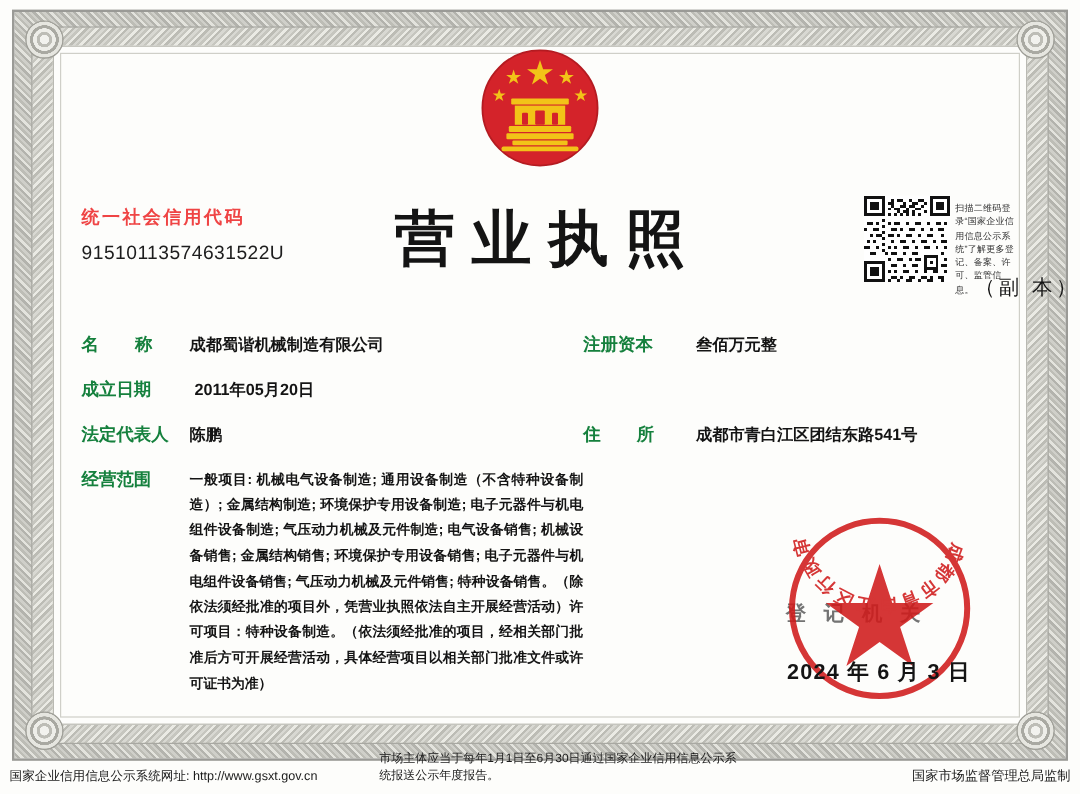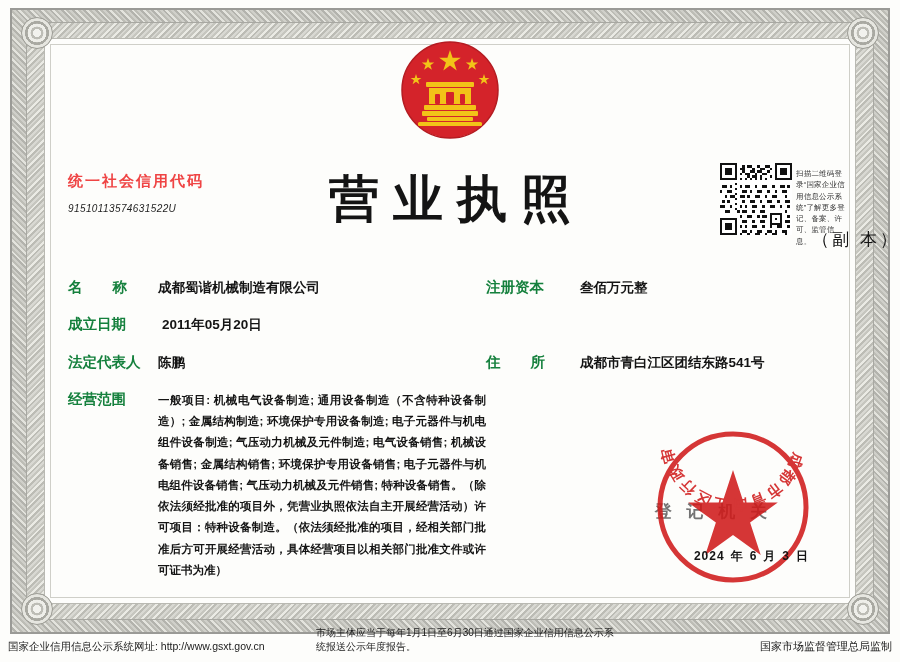--- a/index.html
+++ b/index.html
@@ -110,24 +110,23 @@
     z-index: 5;
   }
   .credit-title {
     font-size: 15px;
     font-weight: bold;
     letter-spacing: 2px;
     color: #ef4444;
   }
   .credit-code {
     margin-top: 12px;
-    font-size: 10px;
+    font-size: 16px;
     color: #1d1d1d;
     letter-spacing: 0.4px;
-    font-style: italic;
   }
 
   .main-title {
     position: absolute;
     left: 0;
     right: 0;
     top: 166px;
     text-align: center;
     font-family: "Liberation Serif", serif;
     font-weight: bold;
@@ -245,21 +244,21 @@
     font-size: 17px;
     font-weight: bold;
     letter-spacing: 5px;
     color: #737373;
     z-index: 6;
   }
   .issue-date {
     position: absolute;
     right: 88px;
     top: 548px;
-    font-size: 12px;
+    font-size: 18px;
     font-weight: bold;
     color: #141414;
     z-index: 8;
     letter-spacing: 1px;
   }
   .issue-date span { margin: 0 3px; }
 
   
   .footer {
     position: absolute;

